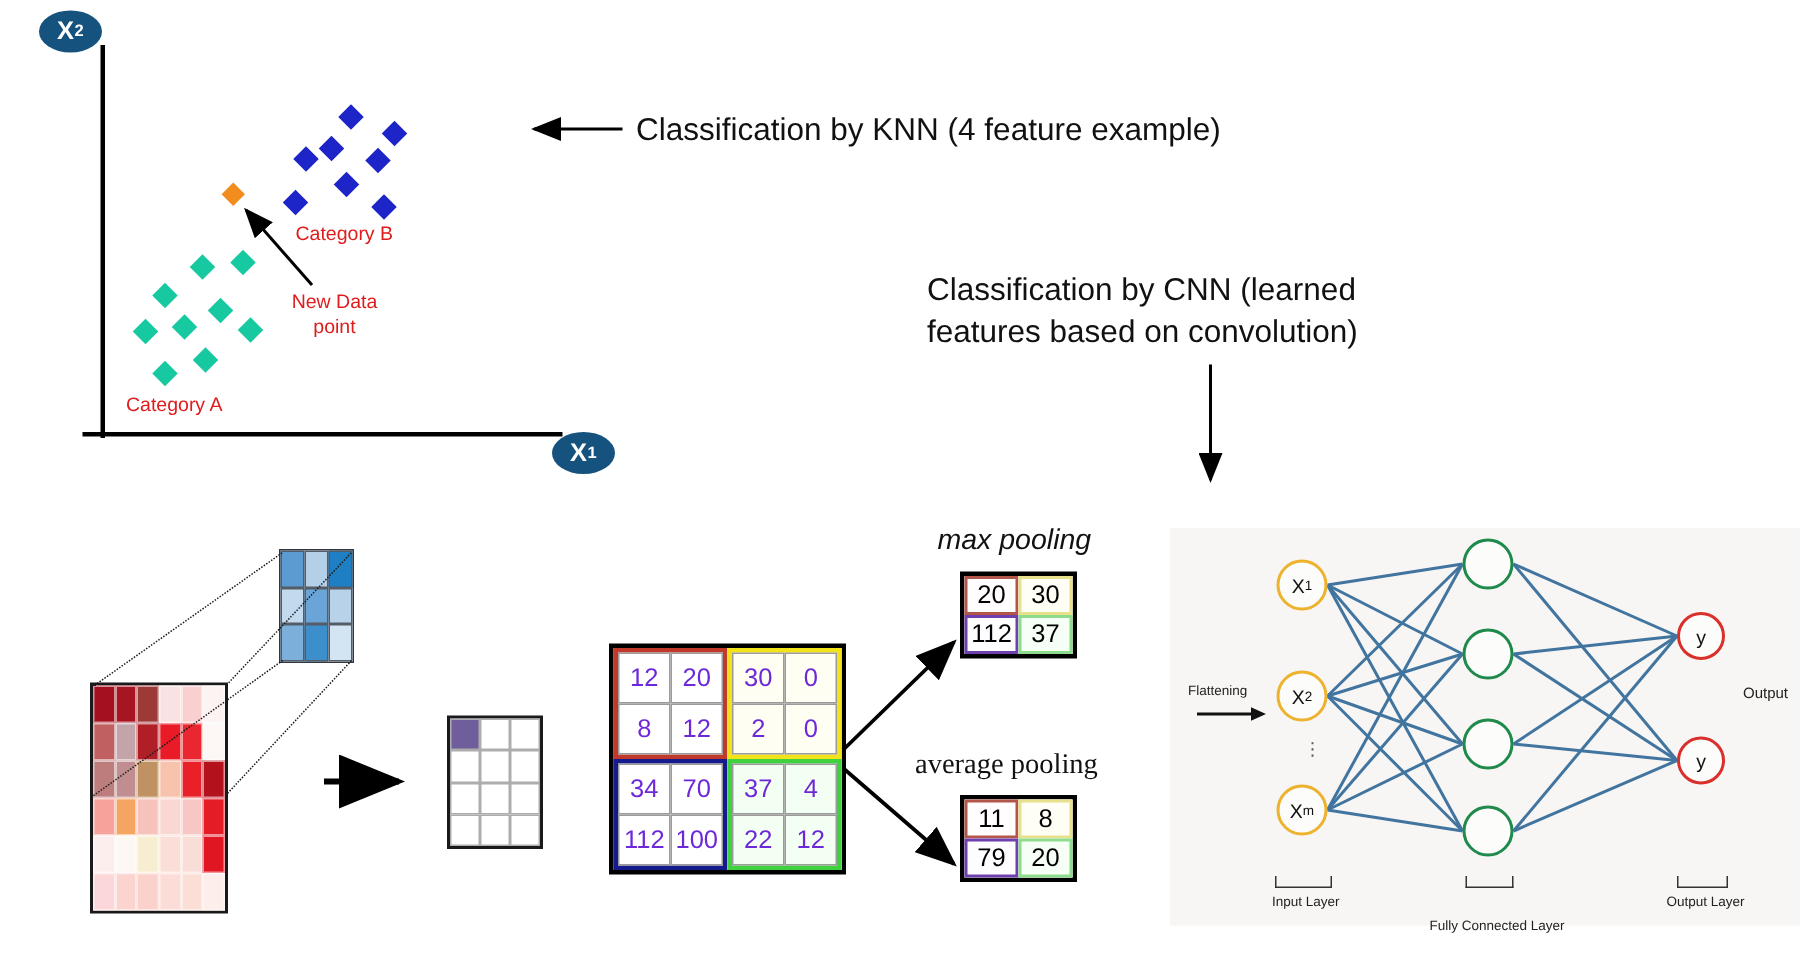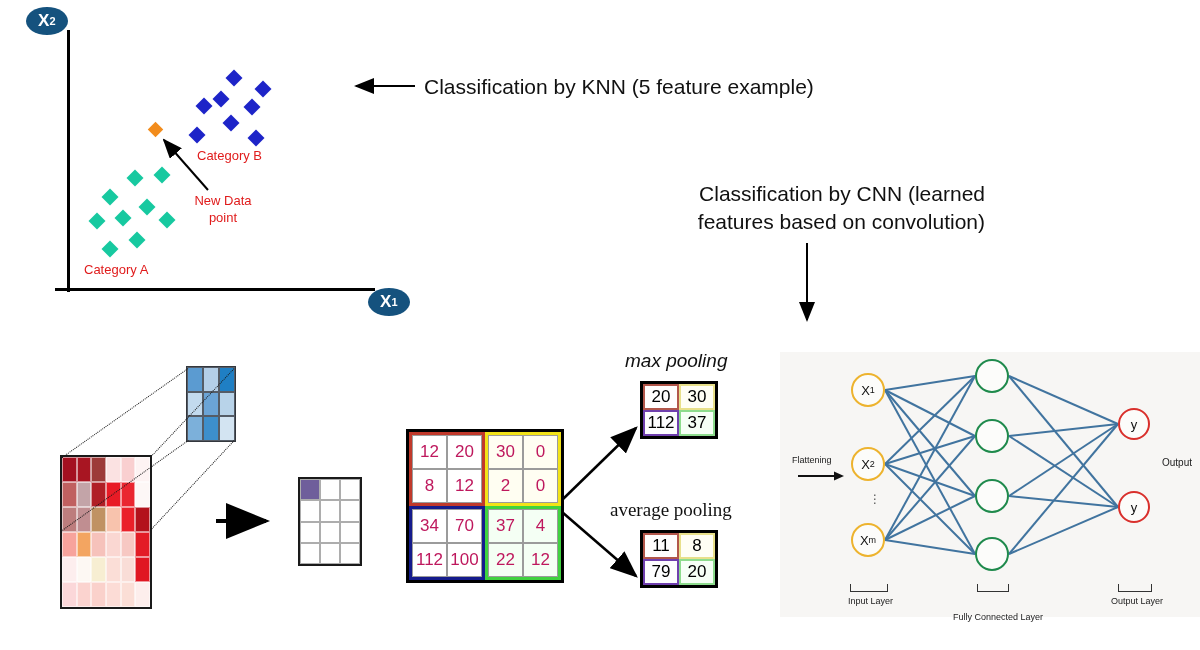--- a/index.html
+++ b/index.html
@@ -45,21 +45,21 @@
            grid-template-columns:repeat(3,1fr);grid-template-rows:repeat(4,1fr);}
   #featmap div{border:.8px solid #adadad;}
   #featmap div.filled{background:#6f5e9b;}
 
   
   #mat4{position:absolute;left:406px;top:429px;width:152px;height:148px;
         border:3px solid #000;background:#fff;}
   .quad{position:absolute;width:76px;height:74px;box-sizing:border-box;
         display:grid;grid-template-columns:1fr 1fr;grid-template-rows:1fr 1fr;}
   .quad .cell{display:flex;align-items:center;justify-content:center;
-              font-size:17px;color:#be185d;border:.8px solid #9b9b9b;
+              font-size:17px;color:#6d28d9;border:.8px solid #9b9b9b;
               box-sizing:border-box;}
   #q-tl{left:0;top:0;border:3px solid #c0392b;}
   #q-tr{left:76px;top:0;border:3px solid #f2e318;background:#fffef2;}
   #q-bl{left:0;top:74px;border:3px solid #151b8c;}
   #q-br{left:76px;top:74px;border:3px solid #3fd23f;background:#f4fff4;}
 
   
   .pool{position:absolute;width:78px;height:58px;border:3px solid #000;
         background:#fff;display:grid;grid-template-columns:1fr 1fr;
         grid-template-rows:1fr 1fr;box-sizing:border-box;}
@@ -133,23 +133,23 @@
 
   <div class="cat-label" style="left:197px;top:148px;">Category B</div>
   <div class="cat-label" style="left:84px;top:262px;">Category A</div>
   <div class="newdata-label" style="left:178px;top:192px;width:90px;">
     <span></span>
     <div>New Data</div>
     <div>point</div>
   </div>
 </div>
 
-<div class="headline" style="left:424px;top:73px;">Classification by KNN (5 feature example)</div>
-
-<div class="headline" style="left:645px;top:180px;width:340px;text-align:right;">
+<div class="headline" style="left:424px;top:73px;">Classification by KNN (4 feature example)</div>
+
+<div class="headline" style="left:618px;top:180px;width:340px;text-align:left;">
   <div>Classification by CNN (learned</div>
   <div>features based on convolution)</div>
 </div>
 
 <div id="heatgrid">
     <div style="background: rgb(164, 16, 32);"></div>
     <div style="background: rgb(168, 21, 34);"></div>
     <div style="background: rgb(157, 58, 56);"></div>
     <div style="background: rgb(251, 226, 226);"></div>
     <div style="background: rgb(249, 207, 208);"></div>

